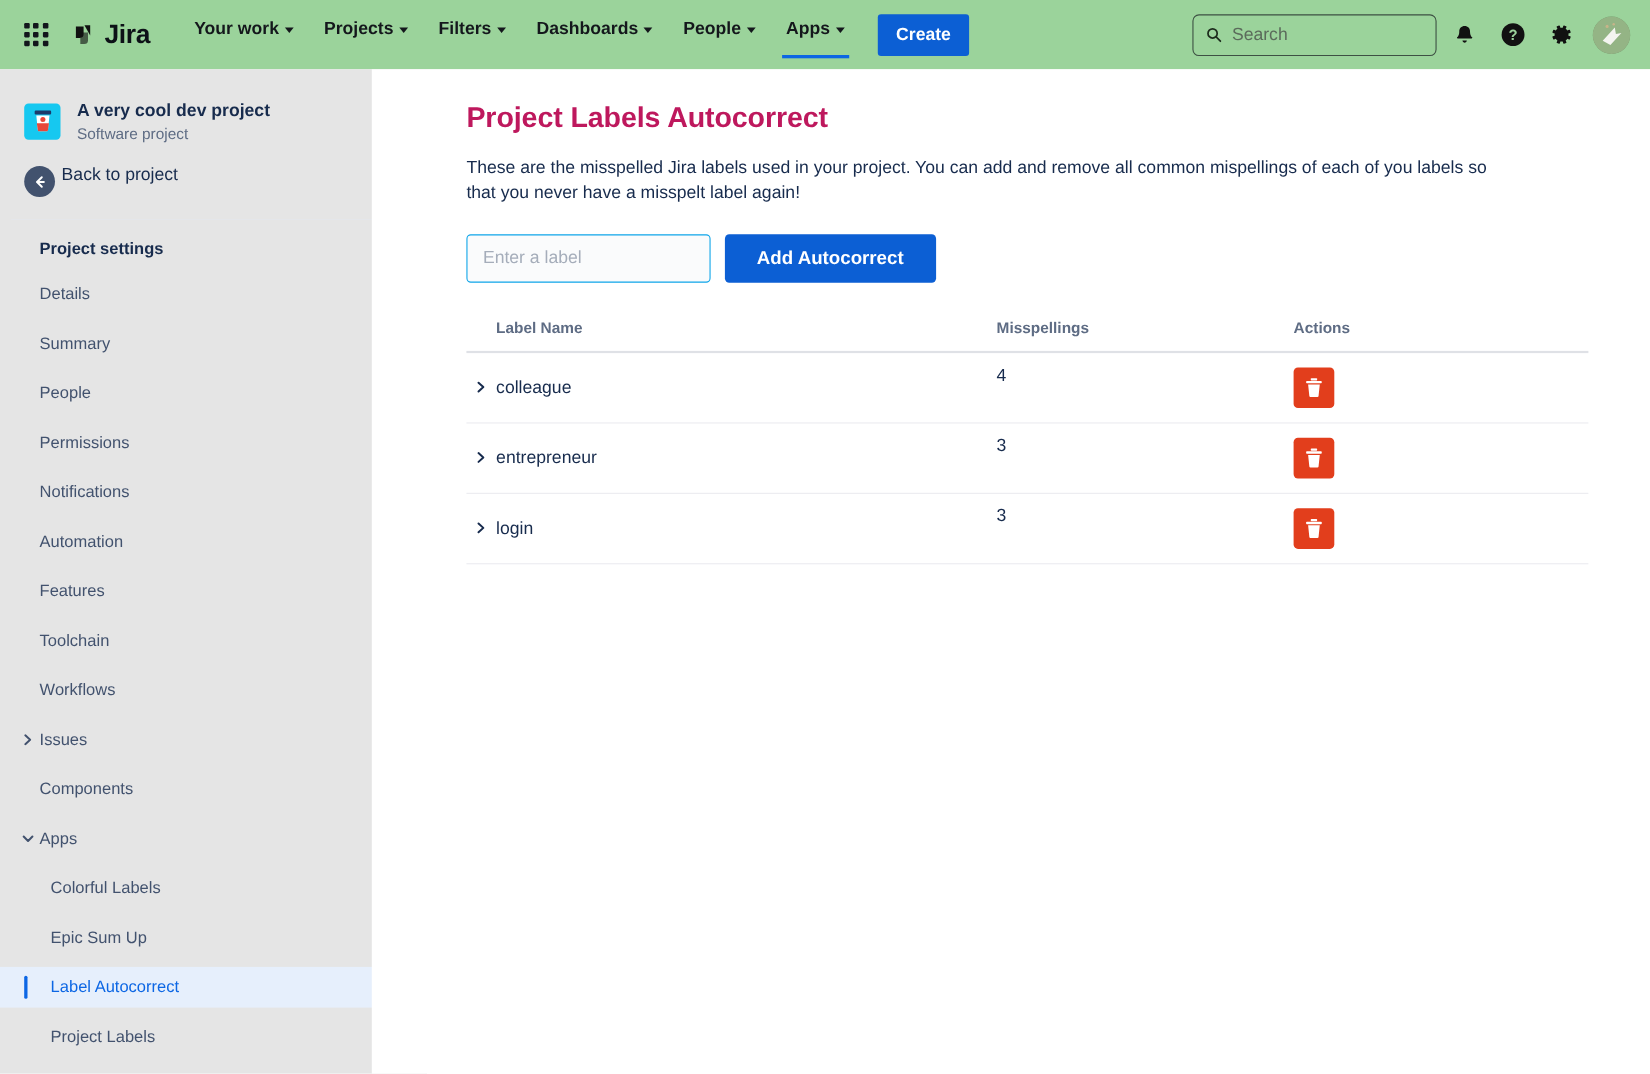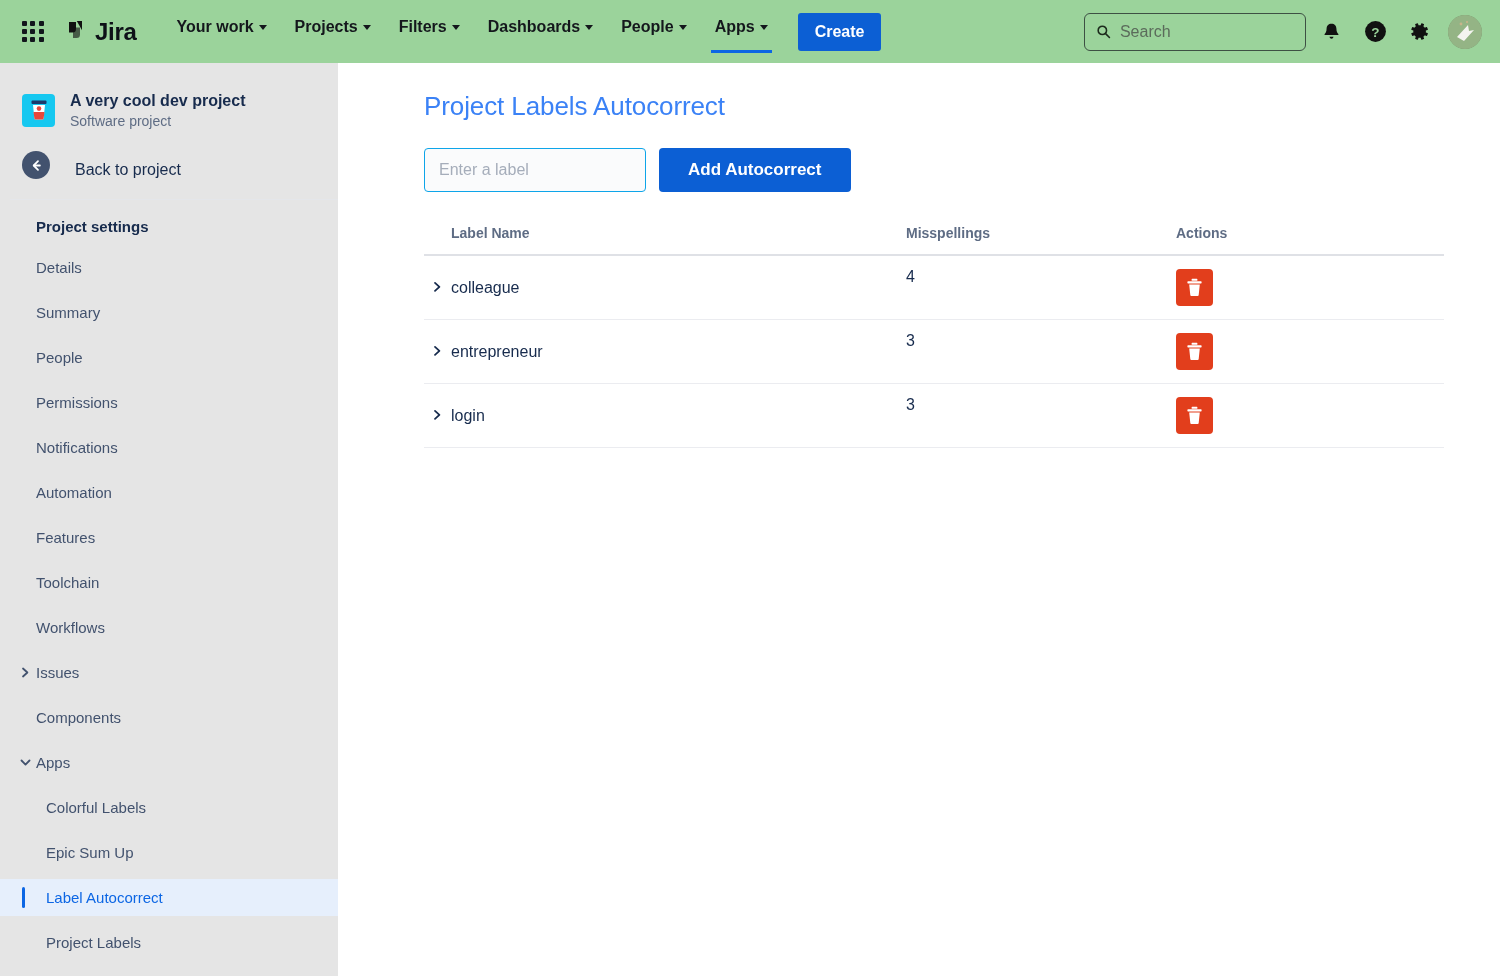--- a/index.html
+++ b/index.html
@@ -37,21 +37,21 @@
   }
   .app-switcher i {
     display: block;
     width: 5px; height: 5px;
     background: #12161c;
     border-radius: 1px;
   }
 
   .jira-logo {
     display: flex;
-    align-items: flex-start;
+    align-items: flex-end;
     gap: 7px;
     margin-left: 16px;
     cursor: pointer;
     flex: 0 0 auto;
   }
   .jira-mark { width: 26px; height: 26px; display: block; }
   .jira-word {
     font-size: 24px;
     font-weight: 600;
     letter-spacing: -0.3px;
@@ -194,22 +194,22 @@
     line-height: 1.25;
   }
   .project-sub {
     font-size: 14px;
     color: #5e6c84;
     margin-top: 2px;
   }
 
   .back-row {
     display: flex;
-    align-items: flex-end;
-    gap: 25px;
+    align-items: flex-start;
+    gap: 6px;
     padding: 22px 16px 20px 22px;
     cursor: pointer;
   }
   .back-circle {
     width: 28px; height: 28px;
     border-radius: 50%;
     background: #42526e;
     display: flex;
     align-items: center;
     justify-content: center;
@@ -269,22 +269,22 @@
     position: absolute;
     top: 63px; left: 338px;
     width: 1162px;
     height: 913px;
     background: #ffffff;
     overflow: hidden;
   }
 
   .page-title {
     font-size: 26px;
-    font-weight: 400;
-    color: #3b82f6;
+    font-weight: 700;
+    color: #be185d;
     padding: 28px 16px 0 86px;
     letter-spacing: -0.1px;
   }
   .page-desc {
     font-size: 16px;
     line-height: 1.45;
     color: #172b4d;
     padding: 19px 66px 0 86px;
     max-width: 1080px;
   }
@@ -571,20 +571,21 @@
     <span>Label Autocorrect</span>
   </div>
   <div class="side-item indent">
     <span>Project Labels</span>
   </div>
 </aside>
 
 <main class="main">
 
   <h1 class="page-title">Project Labels Autocorrect</h1>
+  <p class="page-desc">These are the misspelled Jira labels used in your project. You can add and remove all common mispellings of each of you labels so that you never have a misspelt label again!</p>
 
   <div class="form-row">
     <input class="label-input" type="text" placeholder="Enter a label" style="">
     <button class="add-btn">Add Autocorrect</button>
   </div>
 
   <div class="table">
 
     <div class="t-head">
       <div class="col-name">Label Name</div>

